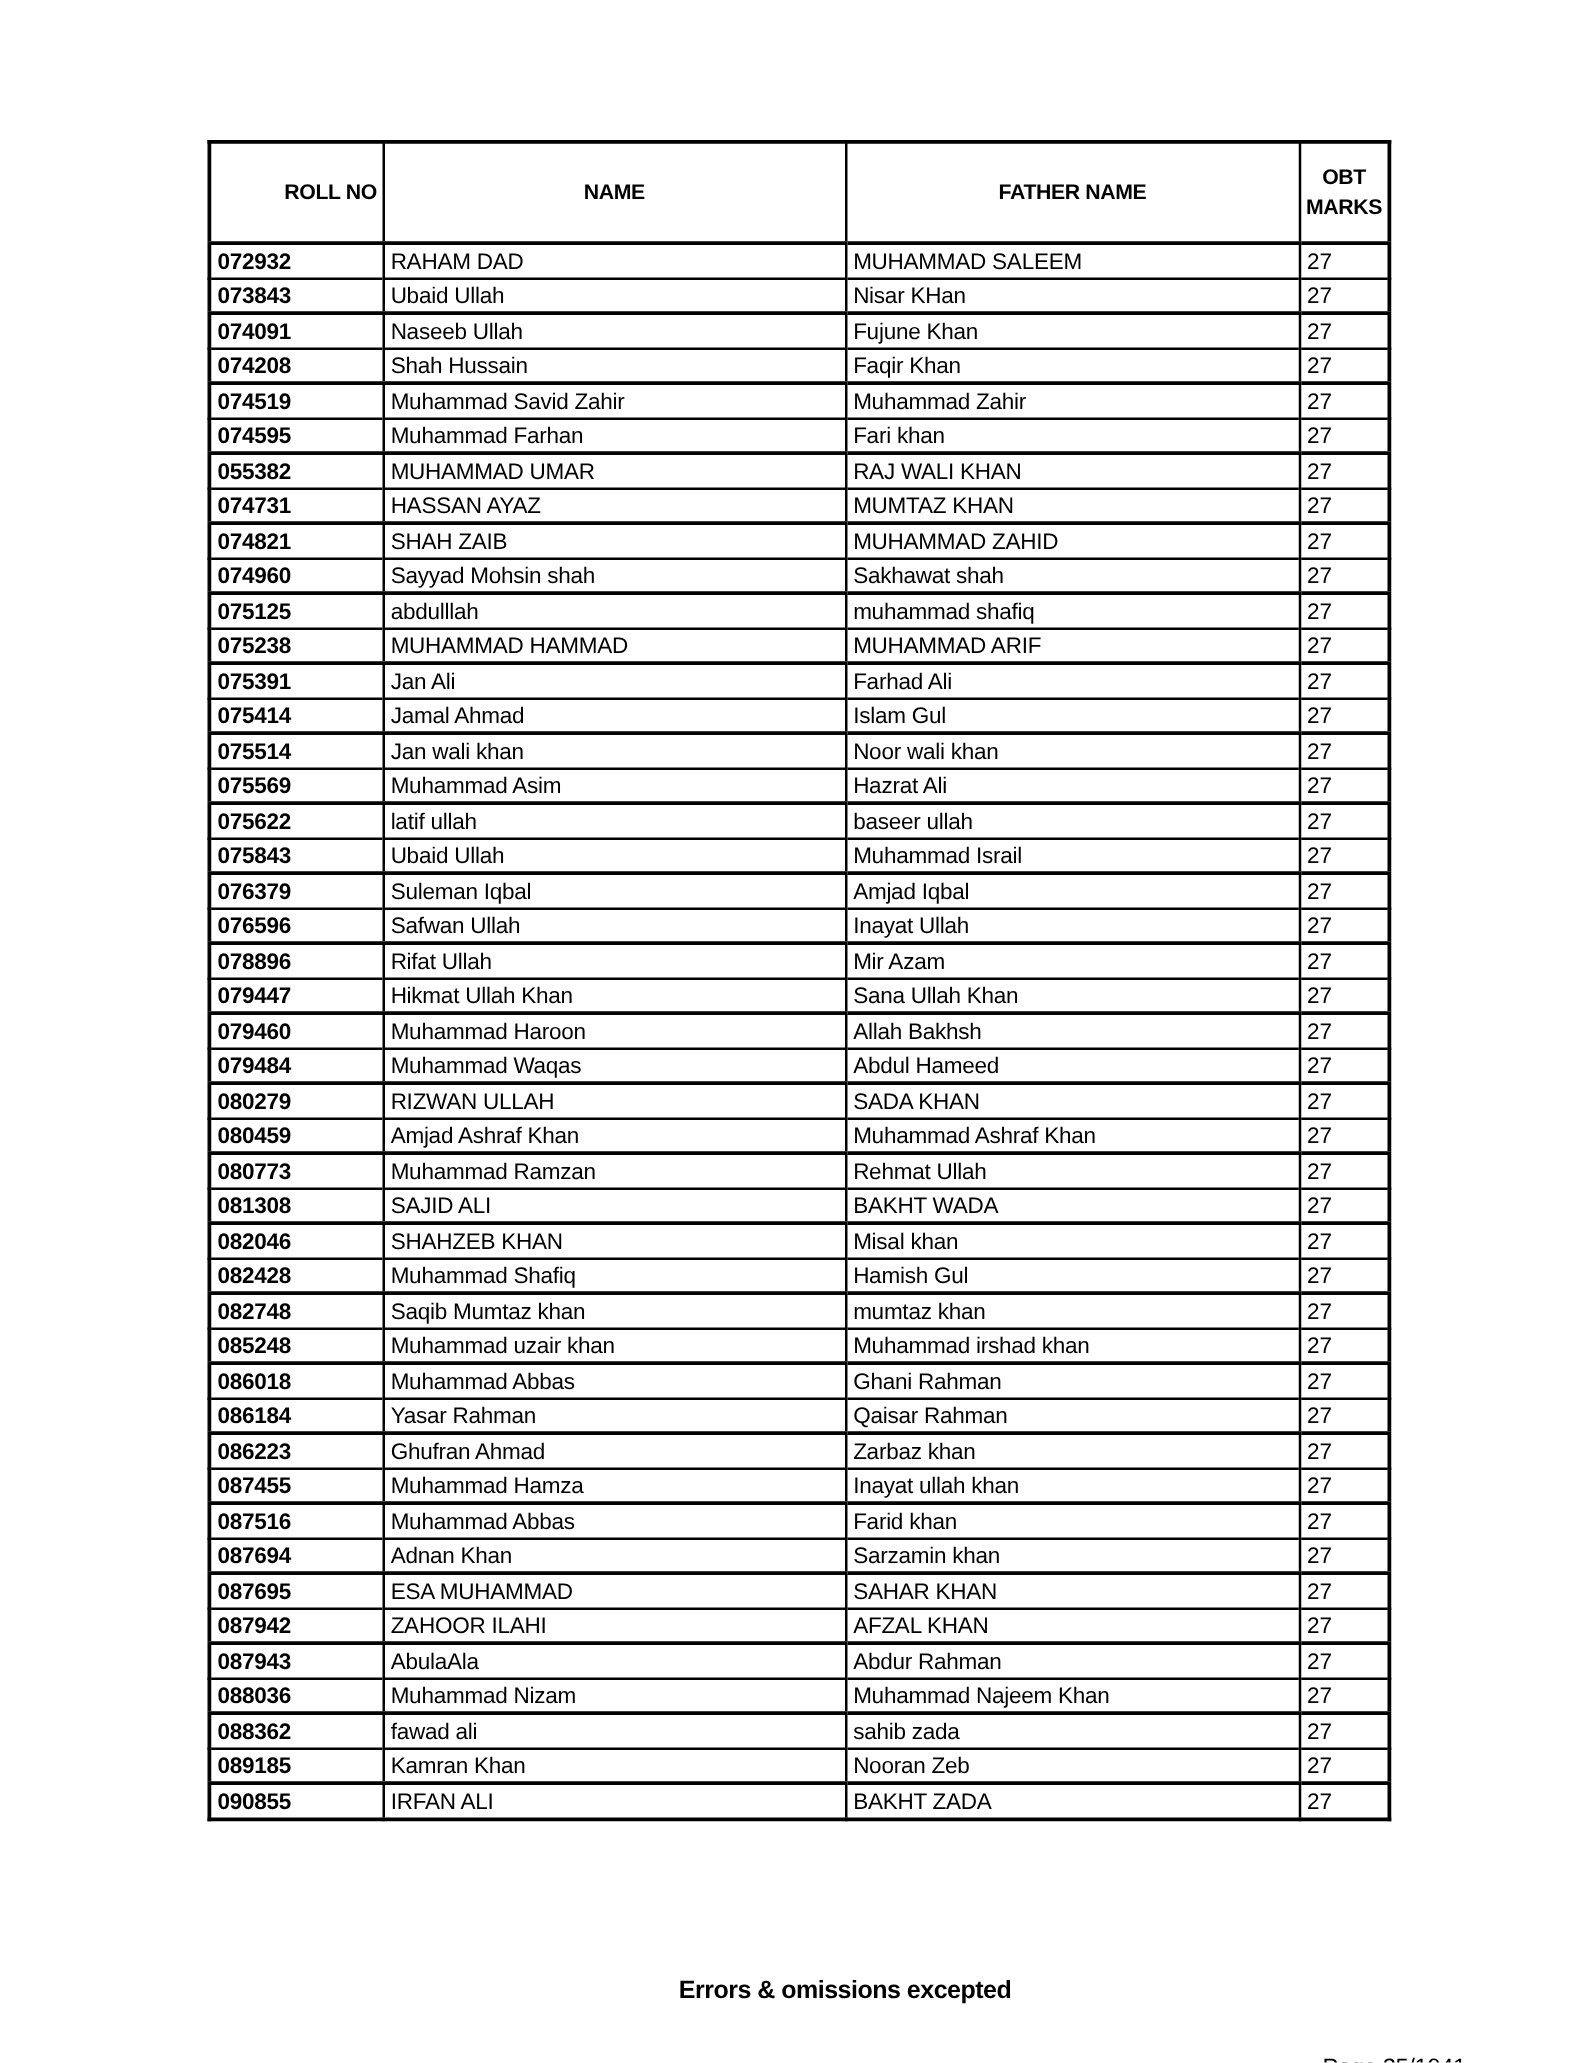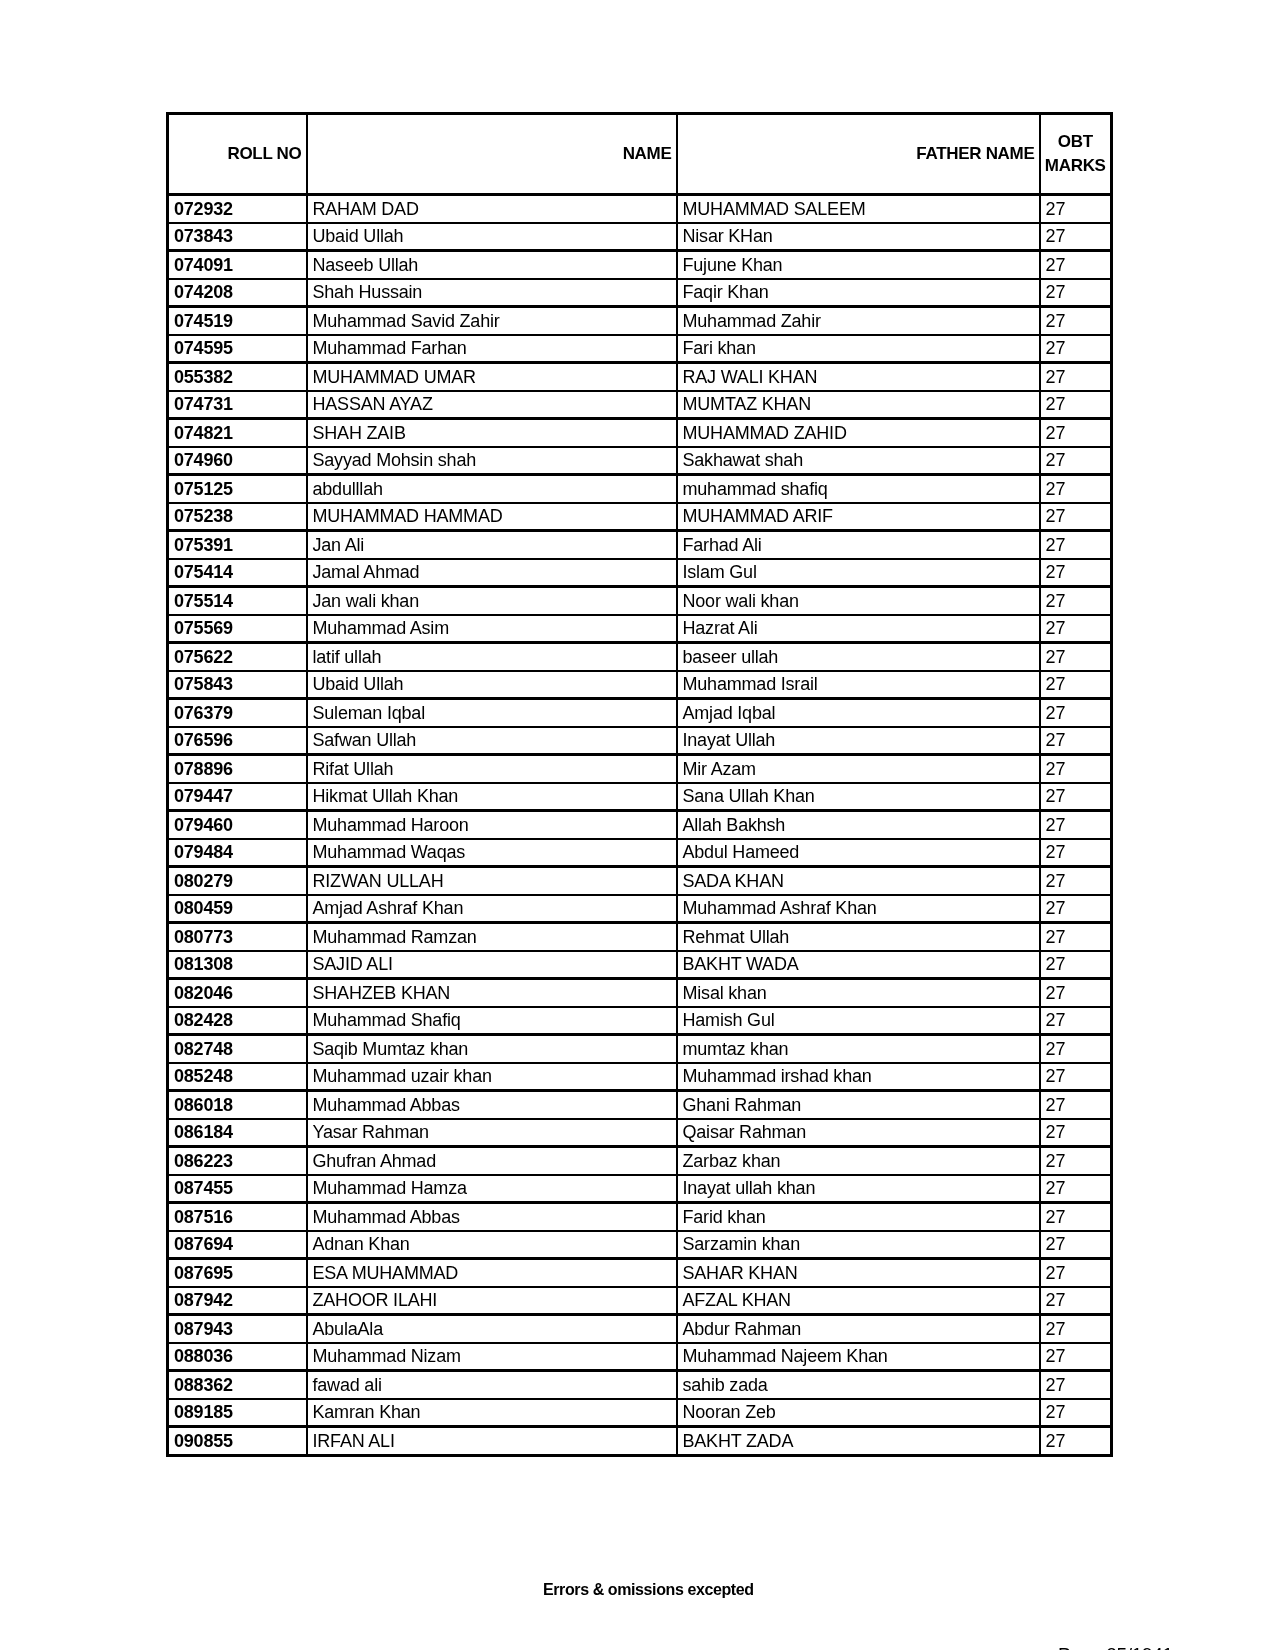--- a/index.html
+++ b/index.html
@@ -33,21 +33,21 @@
     height: 78px;
     border: 2px solid #000;
     border-bottom: 3px solid #000;
     font-weight: bold;
     font-size: 17px;
     letter-spacing: -0.3px;
     padding: 0 4px;
     vertical-align: middle;
   }
   #results-table th.h-roll { text-align: right; }
-  #results-table th.h-name, #results-table th.h-father { text-align: right; }
+  #results-table th.h-name, #results-table th.h-father { text-align: center; }
   #results-table th.h-marks { text-align: center; line-height: 24px; }
 
   #results-table td {
     height: 25.5px;
     border-left: 2px solid #000;
     border-right: 2px solid #000;
     border-top: 2px solid #000;
     font-size: 18px;
     padding: 0 5px;
     white-space: nowrap;
@@ -62,21 +62,21 @@
   }
   #results-table td.name,
   #results-table td.father { text-align: left; letter-spacing: -0.2px; }
   #results-table td.marks { text-align: left; }
 
   .footer-note {
     position: absolute;
     left: 543px;
     top: 1581px;
     font-weight: bold;
-    font-size: 16px;
+    font-size: 20px;
     letter-spacing: -0.4px;
   }
   .footer-page {
     position: absolute;
     left: 1058px;
     top: 1644px;
     font-size: 19px;
     letter-spacing: -0.3px;
   }
 </style>

